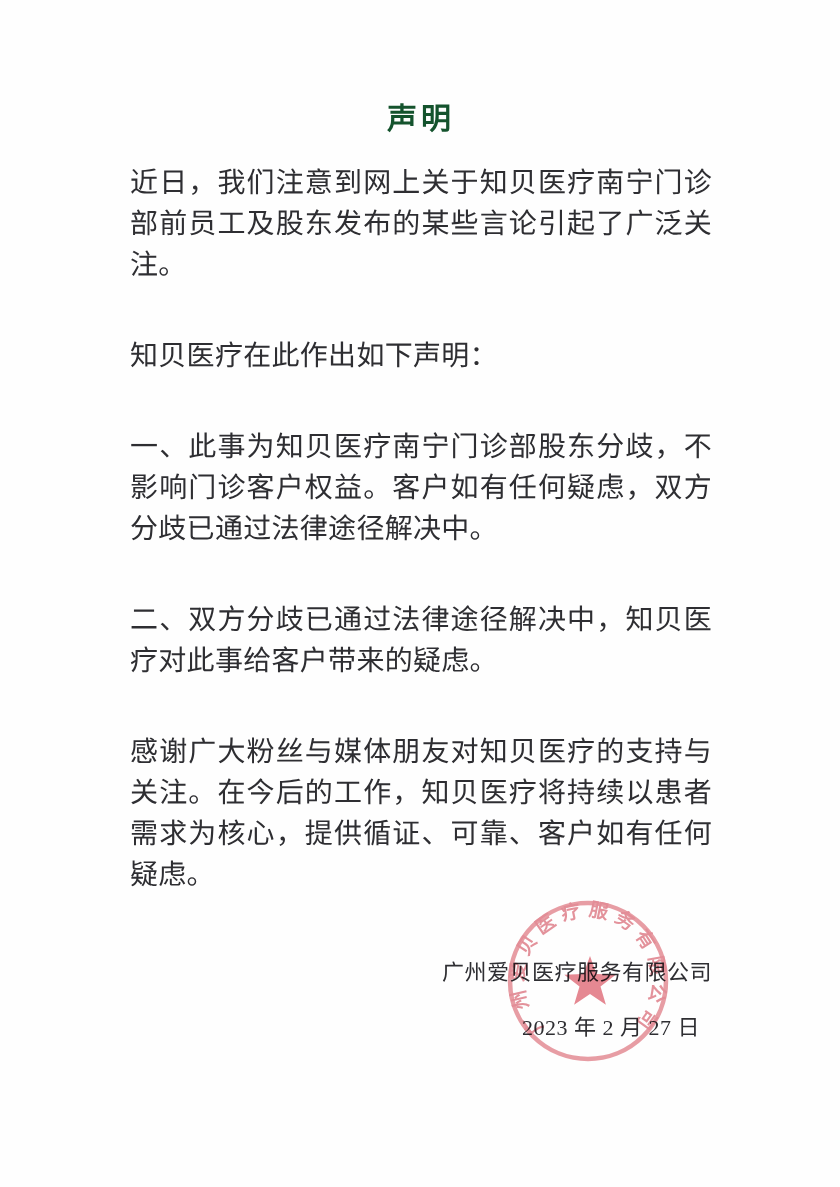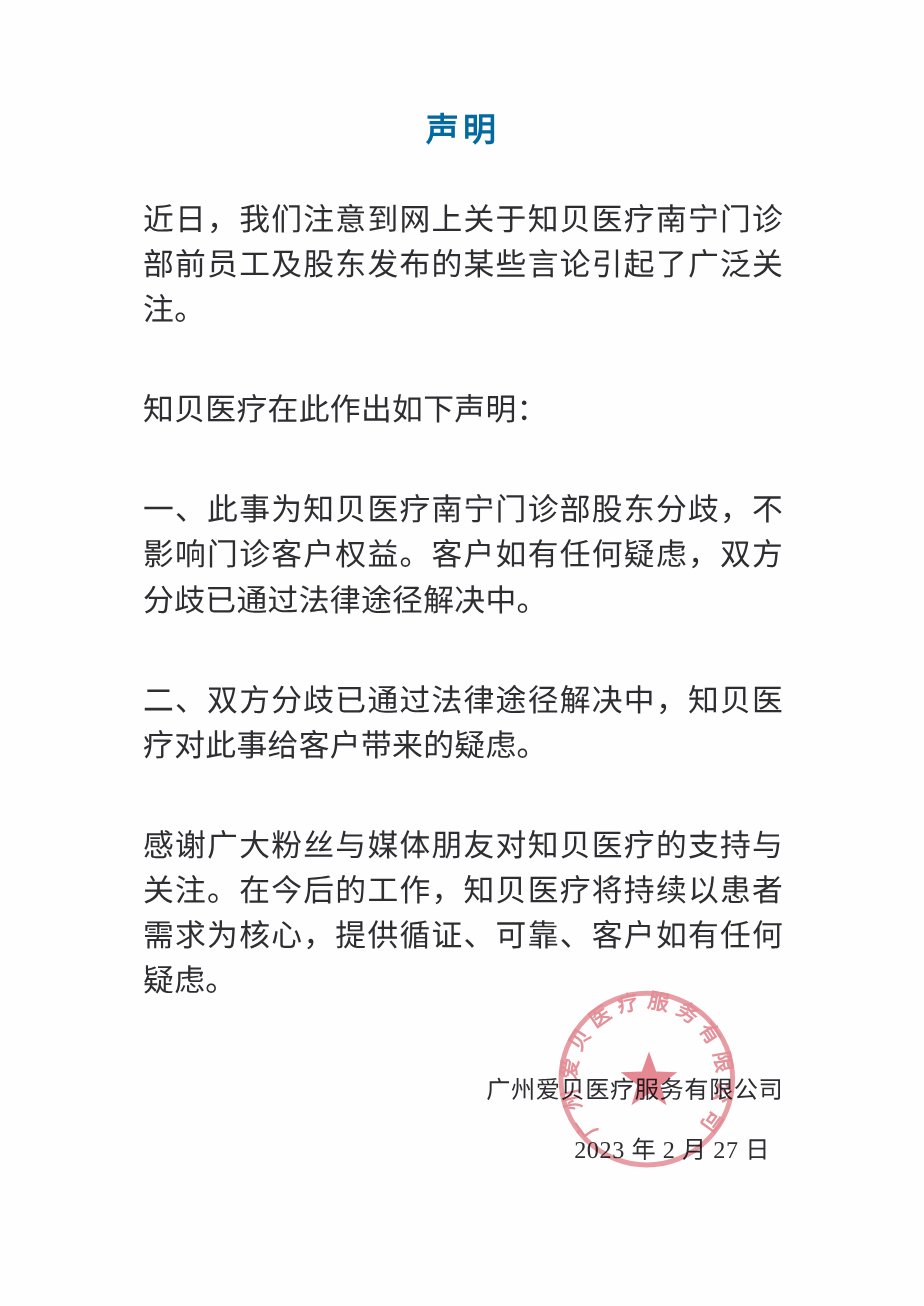--- a/index.html
+++ b/index.html
@@ -16,27 +16,27 @@
     font-family: "Liberation Serif", "DejaVu Serif", serif;
     color: #2e2e32;
   }
   .content {
     position: absolute;
     left: 130px;
     top: 97px;
     width: 582px;
   }
   .doc-title {
-    margin: 0 0 39px 0;
+    margin: 0 0 21px 0;
     text-align: center;
     font-size: 30px;
     line-height: 44px;
     font-weight: bold;
     letter-spacing: 4px;
-    color: #0369a1;
+    color: #14532d;
   }
   .para {
     margin: 0 0 50px 0;
     font-size: 28px;
     line-height: 41px;
     letter-spacing: 0.3px;
     text-align: justify;
     text-align-last: left;
     text-justify: inter-ideograph;
   }

